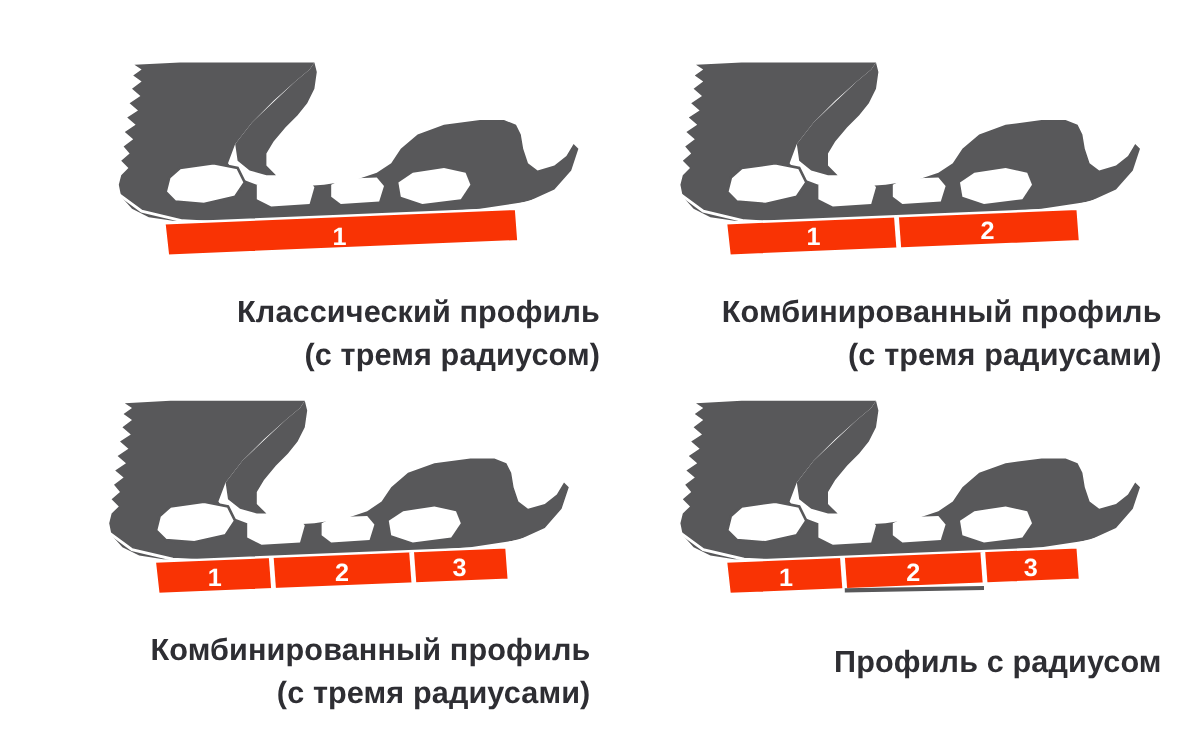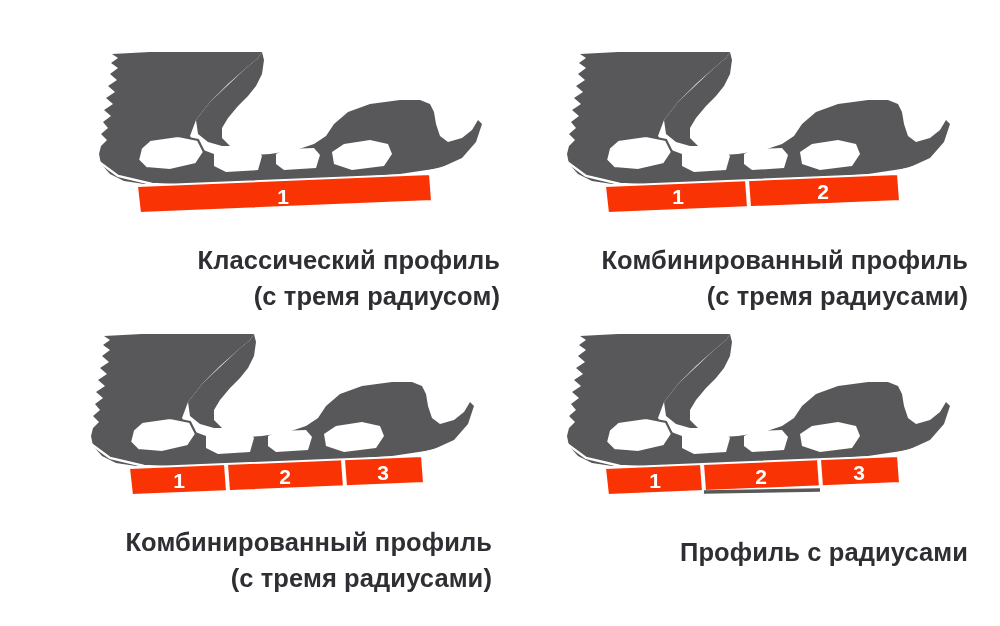--- a/index.html
+++ b/index.html
@@ -188,18 +188,18 @@
           <line x1="234" y1="158" x2="236" y2="185" stroke="#FFFFFF" stroke-width="4"></line>
           <line x1="351" y1="154" x2="353" y2="181" stroke="#FFFFFF" stroke-width="4"></line>
           <line x1="236" y1="186" x2="352" y2="184" stroke="#58585A" stroke-width="3.4"></line>
           <text class="seg-num" x="187" y="182" text-anchor="middle">1</text>
           <text class="seg-num" x="293" y="178" text-anchor="middle">2</text>
           <text class="seg-num" x="391" y="174" text-anchor="middle">3</text>
         </g>
       </svg>
     </div>
     <div class="caption cap-one-line" style="top:228px;">
-      <span class="caption-l1">Профиль с радиусами</span>
+      <span class="caption-l1">Профиль с радиусом</span>
       <span class="caption-l2"></span>
     </div>
   </div>
 
 </div>
 
 </body></html>

